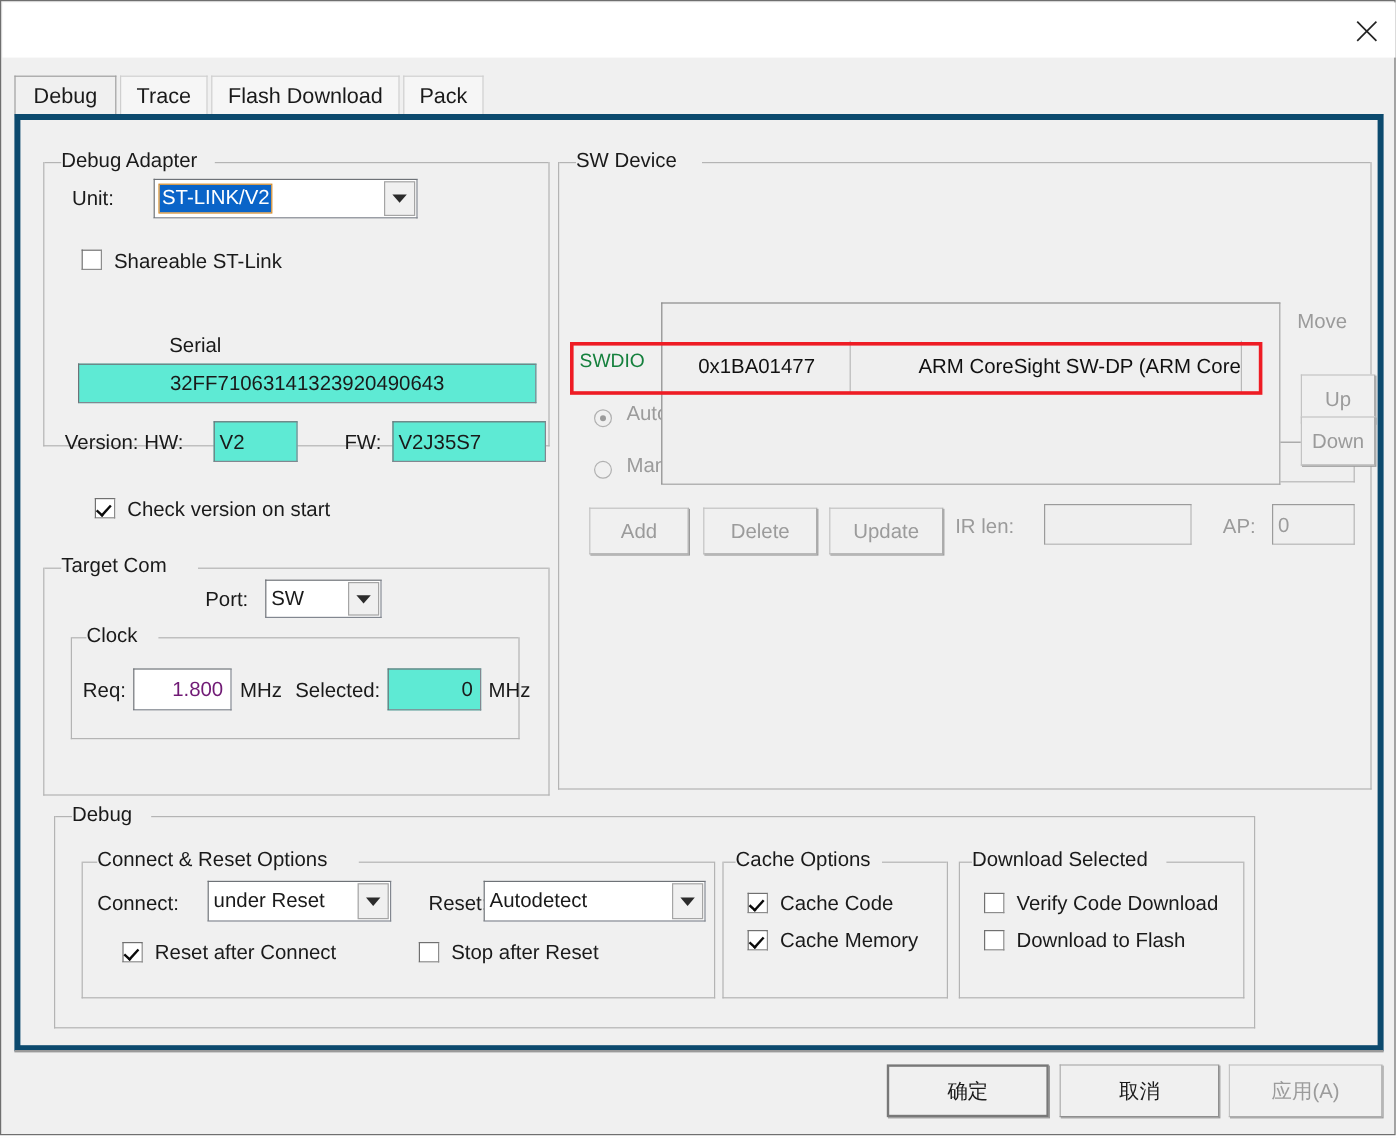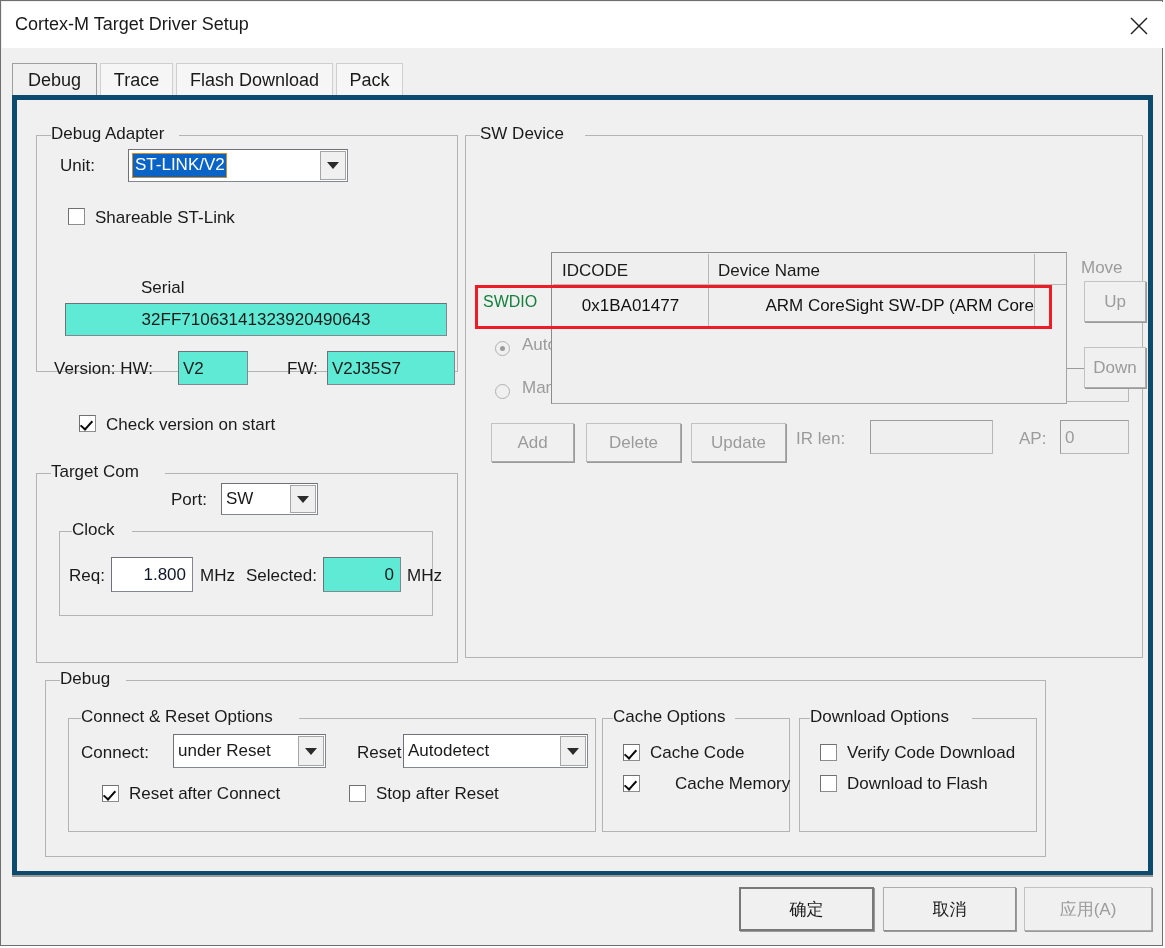--- a/index.html
+++ b/index.html
@@ -127,21 +127,21 @@
   .lbl.dim { color: #9b9b9b; }
 
   .textbox {
     position: absolute;
     box-sizing: border-box;
     background: #ffffff;
     border: 1px solid #828790;
     border-top-color: #6e7277;
     border-left-color: #6e7277;
     font-size: 17px;
-    color: #0f172a;
+    color: #701a75;
     line-height: 1;
     display: flex;
     align-items: center;
     padding: 0 4px;
     overflow: hidden;
     white-space: nowrap;
   }
   .textbox.readonly {
     background: #5eead4;
     color: #1a1a1a;
@@ -318,21 +318,20 @@
     width: 1141px; height: 2px;
     background: #9a9a9a;
   }
 </style>
 </head>
 <body>
 
 <div id="dialog">
 
   <div id="titlebar">
-    <div id="title-text">Cortex-M Target Driver Setup</div>
     <div id="close-btn">
       <svg width="18" height="18" viewBox="0 0 18 18">
         <line x1="1" y1="1" x2="17" y2="17" stroke="#222" stroke-width="1.4"></line>
         <line x1="17" y1="1" x2="1" y2="17" stroke="#222" stroke-width="1.4"></line>
       </svg>
     </div>
   </div>
 
   <div id="tabstrip">
     <div id="tab-filler"></div>
@@ -433,35 +432,30 @@
         <span>Update</span>
       </div>
 
       <div class="lbl dim" style="left:330px; top:294px;">IR len:</div>
       <div class="textbox disabled" style="left:404px; top:285px; width:123px; height:34px;"></div>
       <div class="lbl dim" style="left:553px; top:294px;">AP:</div>
       <div class="textbox disabled" style="left:594px; top:285px; width:69px; height:34px;">0</div>
     </div>
 
     <div id="sw-table">
-      <div id="sw-head">
-        <div class="hcell" style="left:0; width:156px;">IDCODE</div>
-        <div class="hcell" style="left:156px; width:326px;">Device Name</div>
-        <div class="hcell" style="left:482px; width:32px;"></div>
-      </div>
       <div id="sw-row">
         <div class="rcell" style="left:0; width:156px; text-align:center;">0x1BA01477</div>
         <div class="rcell" style="left:156px; width:326px; padding-left:10px;">ARM CoreSight SW-DP (ARM Core</div>
         <div class="rcell" style="left:482px; width:32px;"></div>
       </div>
     </div>
     <div id="swdio-label">SWDIO</div>
 
     <div class="lbl dim" style="position:absolute; left:1064px; top:158px;">Move</div>
-    <div class="btn disabled" style="left:1067px; top:181px; width:62px; height:41px;">
+    <div class="btn disabled" style="left:1067px; top:212px; width:62px; height:41px;">
       <span>Up</span>
     </div>
     <div class="btn disabled" style="left:1067px; top:247px; width:62px; height:41px;">
       <span>Down</span>
     </div>
 
     <div id="red-box"></div>
 
     <div class="group" style="left:28px; top:580px; width:1001px; height:177px;">
       <div class="gtop-l" style="left:0; width:14px;"></div>
@@ -496,27 +490,27 @@
       </div>
 
       <div class="group" style="left:556px; top:38px; width:188px; height:114px;padding-left:12px;">
         <div class="gtop-l" style="left:0; width:10px;"></div>
         <div class="gtop-r" style="left:132px; right:0;"></div>
         <div class="glabel" style="left:6px;">Cache Options</div>
 
         <div class="cb check" style="left:20px; top:26px;"></div>
         <div class="lbl" style="left:47px; top:25px;">Cache Code</div>
         <div class="cb check" style="left:20px; top:57px;"></div>
-        <div class="lbl" style="left:47px; top:56px;margin-left:25px;">Cache Memory</div>
+        <div class="lbl" style="left:47px; top:56px;">Cache Memory</div>
       </div>
 
       <div class="group" style="left:753px; top:38px; width:238px; height:114px;">
         <div class="gtop-l" style="left:0; width:10px;"></div>
         <div class="gtop-r" style="left:172px; right:0;"></div>
-        <div class="glabel" style="left:6px;">Download Options</div>
+        <div class="glabel" style="left:6px;">Download Selected</div>
 
         <div class="cb" style="left:20px; top:26px;"></div>
         <div class="lbl" style="left:47px; top:25px;">Verify Code Download</div>
         <div class="cb" style="left:20px; top:57px;"></div>
         <div class="lbl" style="left:47px; top:56px;">Download to Flash</div>
       </div>
     </div>
   </div>
 
   <div id="bottom-sep"></div>

